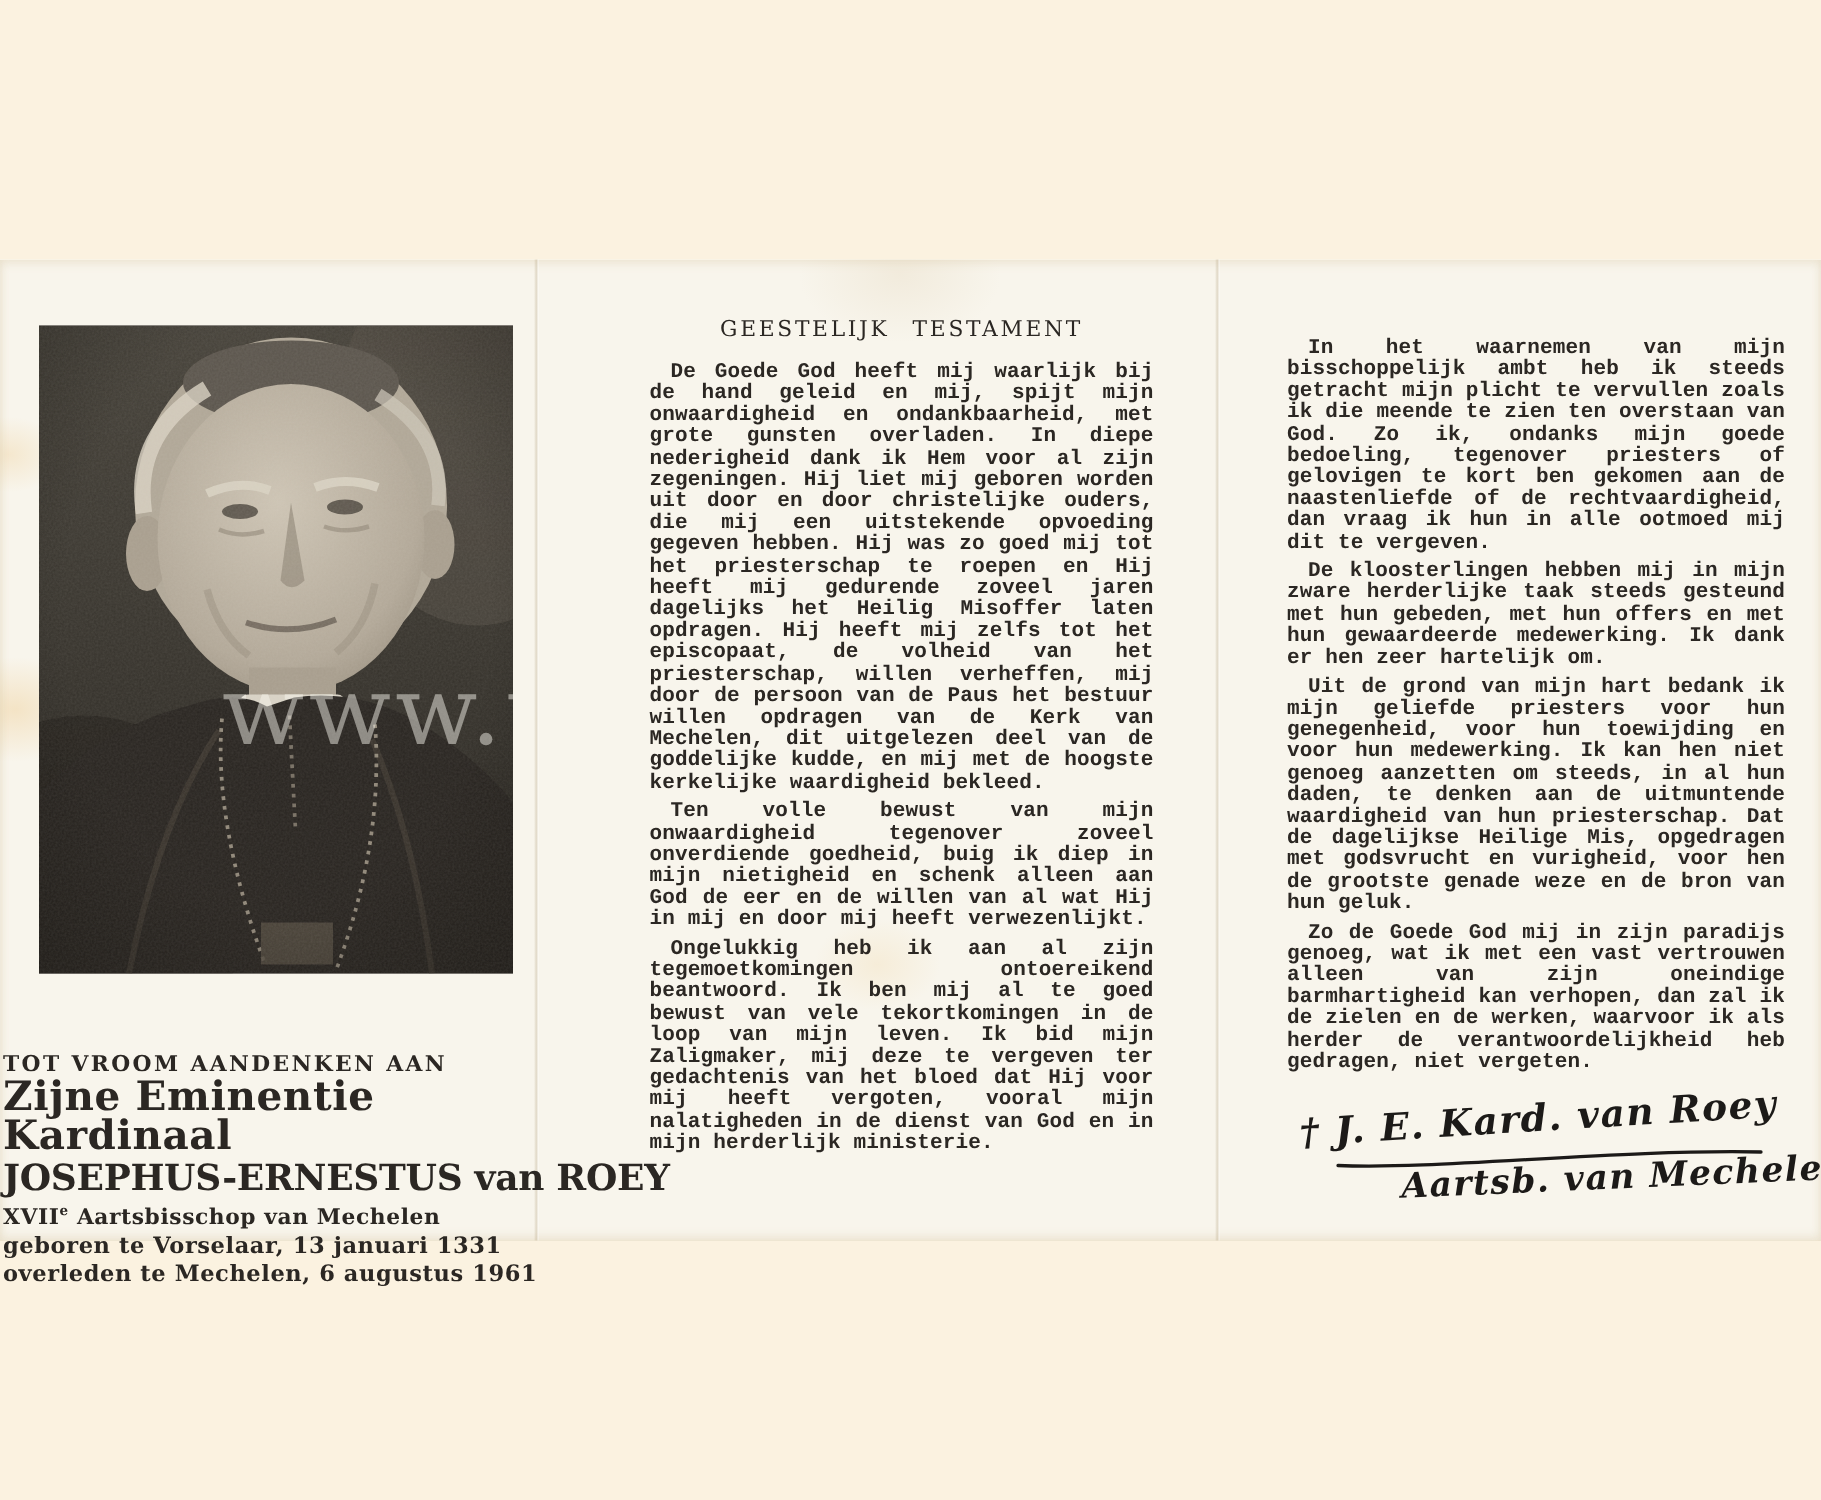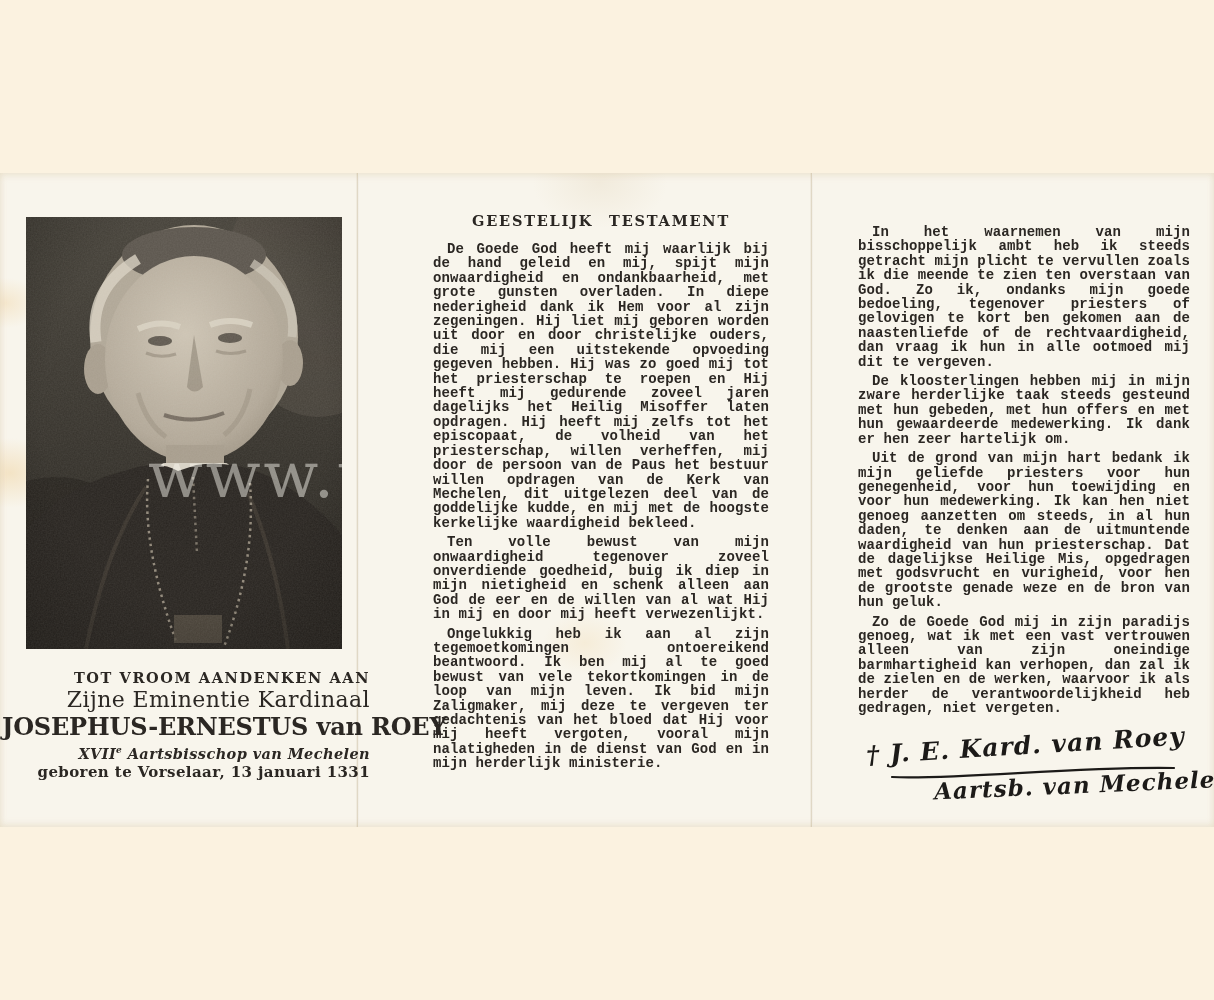--- a/index.html
+++ b/index.html
@@ -35,36 +35,36 @@
     position:absolute;left:122px;top:226px;
     font-family:"DejaVu Serif", serif;
     font-size:64px;font-weight:400;letter-spacing:3px;
     color:rgba(248,246,238,.48);
     white-space:nowrap;line-height:1;
     user-select:none;
   }
 
   
   .caption{
-    position:absolute;left:2px;top:668px;width:368px;
-    text-align:right;color:#2B2723;
+    position:absolute;left:2px;top:700px;width:368px;
+    text-align:left;color:#2B2723;
   }
   .cap-l1{font-size:14.5px;font-weight:700;letter-spacing:1.6px;line-height:19px;}
-  .cap-l2{font-size:22px;font-weight:400;line-height:26px;letter-spacing:.4px;}
+  .cap-l2{font-size:27px;font-weight:700;line-height:26px;letter-spacing:.4px;}
   .cap-l3{font-size:24px;font-weight:700;line-height:28px;letter-spacing:-.2px;white-space:nowrap;}
-  .cap-l4{font-size:14.5px;font-weight:700;line-height:19px;letter-spacing:.4px;font-style:italic;}
+  .cap-l4{font-size:14.5px;font-weight:700;line-height:19px;letter-spacing:.4px;}
   .cap-l4 sup{font-size:9px;}
   .cap-l5,.cap-l6{font-size:15px;font-weight:700;line-height:19px;letter-spacing:.4px;}
 
   
   .col{position:absolute;color:#2B2723;}
   .col-mid{left:433px;top:212px;width:336px;}
   .col-right{left:858px;top:225px;width:332px;}
   .t-heading{
-    text-align:center;font-size:14.5px;font-weight:700;
+    text-align:center;font-size:14.5px;font-weight:400;
     letter-spacing:1.8px;word-spacing:9px;margin:0 0 13px 0;color:#2B2723;
   }
   .col p{
     margin:0 0 5px 0;
     font-size:14px;font-weight:700;line-height:14.4px;
     text-align:justify;text-indent:14px;
     letter-spacing:.1px;
     font-family:Liberation Mono, monospace;
   }
   
@@ -153,20 +153,21 @@
     </svg>
     <div class="watermark">www.t</div>
   </div>
 
   <div class="caption">
     <div class="cap-l1">TOT VROOM AANDENKEN AAN</div>
     <div class="cap-l2">Zijne Eminentie Kardinaal</div>
     <div class="cap-l3">JOSEPHUS-ERNESTUS van ROEY</div>
     <div class="cap-l4"><span>XVII</span><sup>e</sup><span> Aartsbisschop van Mechelen</span></div>
     <div class="cap-l5">geboren te Vorselaar, 13 januari 1331</div>
+    <div class="cap-l6">overleden te Mechelen, 6 augustus 1961</div>
   </div>
 
   <div class="col col-mid">
     <div class="t-heading">GEESTELIJK TESTAMENT</div>
     <p>De Goede God heeft mij waarlijk bij de hand geleid en mij, spijt mijn onwaardigheid en ondankbaarheid, met grote gunsten overladen. In diepe nederigheid dank ik Hem voor al zijn zegeningen. Hij liet mij geboren worden uit door en door christelijke ouders, die mij een uitstekende opvoeding gegeven hebben. Hij was zo goed mij tot het priesterschap te roepen en Hij heeft mij gedurende zoveel jaren dagelijks het Heilig Misoffer laten opdragen. Hij heeft mij zelfs tot het episcopaat, de volheid van het priesterschap, willen verheffen, mij door de persoon van de Paus het bestuur willen opdragen van de Kerk van Mechelen, dit uitgelezen deel van de goddelijke kudde, en mij met de hoogste kerkelijke waardigheid bekleed.</p>
     <p>Ten volle bewust van mijn onwaardigheid tegenover zoveel onverdiende goedheid, buig ik diep in mijn nietigheid en schenk alleen aan God de eer en de willen van al wat Hij in mij en door mij heeft verwezenlijkt.</p>
     <p>Ongelukkig heb ik aan al zijn tegemoetkomingen ontoereikend beantwoord. Ik ben mij al te goed bewust van vele tekortkomingen in de loop van mijn leven. Ik bid mijn Zaligmaker, mij deze te vergeven ter gedachtenis van het bloed dat Hij voor mij heeft vergoten, vooral mijn nalatigheden in de dienst van God en in mijn herderlijk ministerie.</p>
   </div>
 
   <div class="col col-right">

